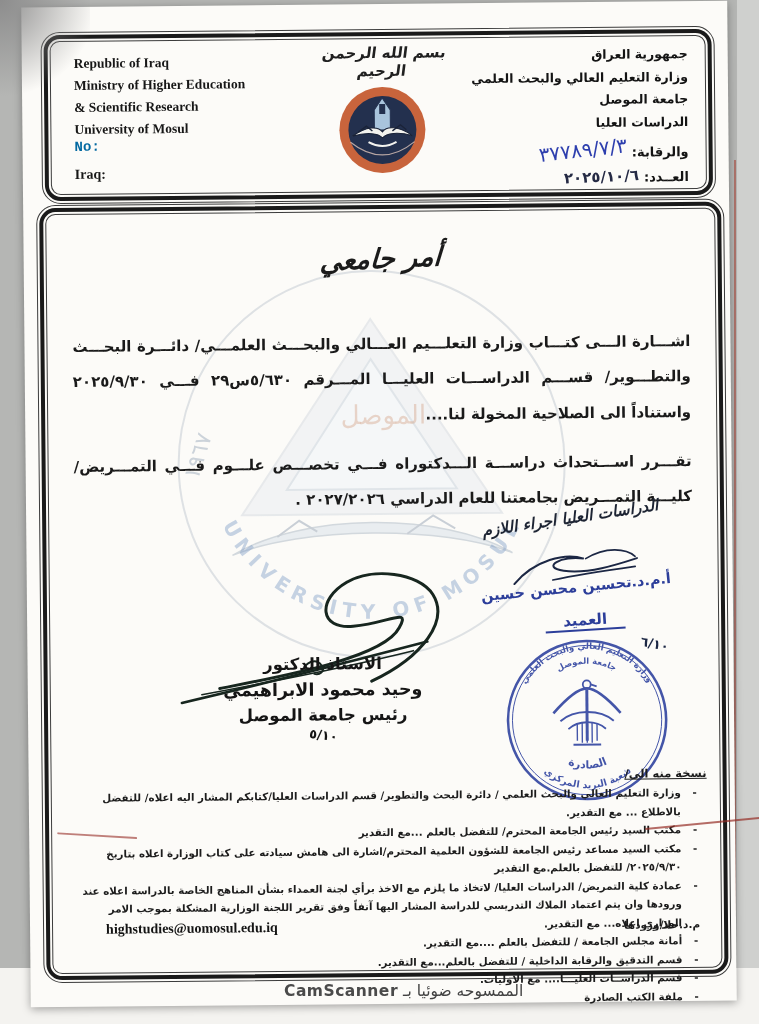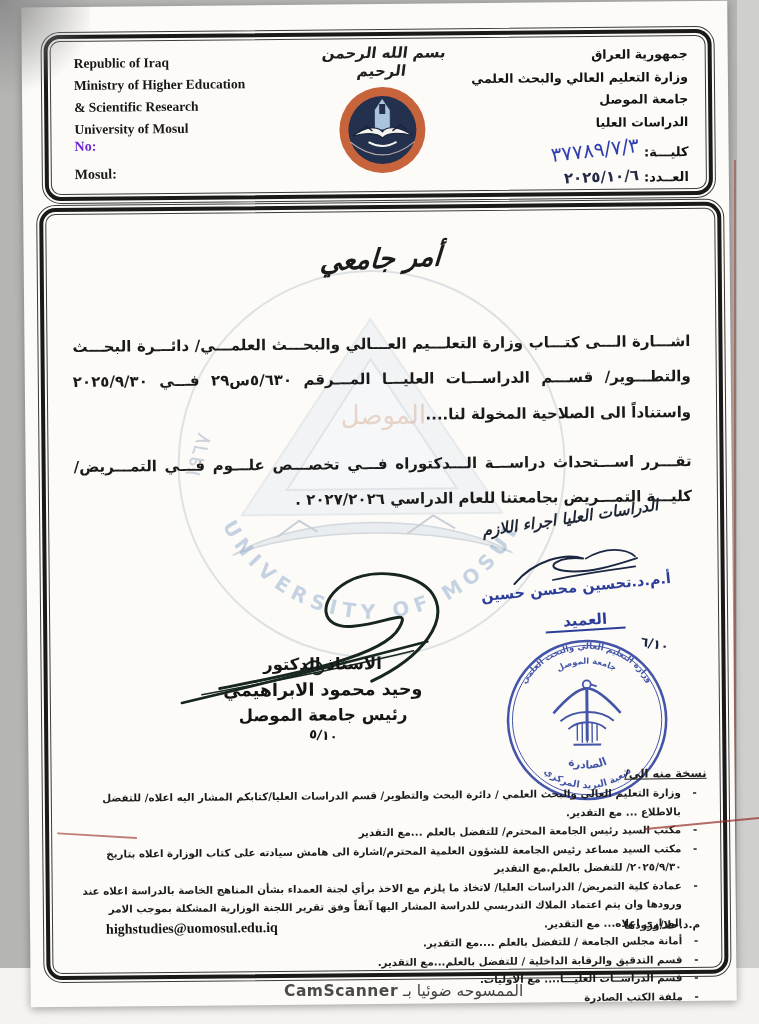--- a/index.html
+++ b/index.html
@@ -26,21 +26,21 @@
   }
   .docbox::before{
     content:"";position:absolute;inset:2px;border:1.5px solid #3c3c3c;border-radius:10px;pointer-events:none;
   }
   .header-box{left:22px;top:28px;width:660px;height:158px;}
   .body-box{left:16px;top:201px;width:674px;height:764px;}
 
   
   .en-block{position:absolute;left:26px;top:14px;font-family:"Liberation Serif","DejaVu Serif",serif;
     font-weight:700;font-size:13.5px;line-height:1.62;color:#171717;}
-  .no-label{position:absolute;left:26px;top:100px;font-family:Liberation Serif, serif;font-weight:700;font-size:14px;color:#6d28d9;text-align:right;}
+  .no-label{position:absolute;left:26px;top:100px;font-family:Liberation Mono, monospace;font-weight:700;font-size:14px;color:#0369a1;text-align:right;}
   .date-label-en{position:absolute;left:26px;top:128px;font-family:"Liberation Serif",serif;font-weight:700;font-size:14px;color:#171717;}
   .basmala{position:absolute;left:250px;top:8px;width:170px;text-align:center;direction:rtl;
     font-size:15px;font-weight:700;color:#202020;transform:skewX(-8deg);}
   .logo{position:absolute;left:290px;top:50px;width:88px;height:88px;}
   .ar-head{position:absolute;right:20px;top:10px;direction:rtl;text-align:right;
     font-size:12.5px;font-weight:700;color:#141414;line-height:1.8;}
   .num-line,.date-line{position:absolute;right:20px;direction:rtl;font-size:13px;font-weight:700;color:#141414;}
   .num-line{top:104px;}
   .date-line{top:134px;}
   .hand-number{display:inline-block;color:#2e3fae;font-size:20px;letter-spacing:3px;
@@ -108,21 +108,21 @@
 <div class="page">
 
   <div class="docbox header-box">
     <div class="en-block">
       <div>Republic of Iraq</div>
       <div>Ministry of Higher Education</div>
       <div>&amp; Scientific Research</div>
       <div>University of Mosul</div>
     </div>
     <div class="no-label">No:</div>
-    <div class="date-label-en">Mosul:</div>
+    <div class="date-label-en">Iraq:</div>
 
     <div class="basmala">بسم الله الرحمن الرحيم</div>
 
     <svg class="logo" viewBox="0 0 88 88">
       <circle cx="44" cy="44" r="43" fill="#c8643c"></circle>
       <circle cx="44" cy="44" r="34" fill="#23304e"></circle>
       <path d="M44 12 L52 24 L52 44 L36 44 L36 24 Z" fill="#a9c4dc" stroke="#23304e" stroke-width="1"></path>
       <rect x="41" y="18" width="6" height="10" fill="#23304e"></rect>
       <path d="M14 50 C28 40 40 40 44 46 C48 40 60 40 74 50 C60 46 48 47 44 52 C40 47 28 46 14 50 Z" fill="#f3f3ef" stroke="#1a2338" stroke-width="1"></path>
       <path d="M20 46 l8,-6 6,5 M54 45 l8,-6 6,5" stroke="#1a2338" stroke-width="1.4" fill="none"></path>
@@ -130,21 +130,21 @@
       <path d="M12 56 q32 26 64 0" stroke="#f7d9c8" stroke-width="1.2" fill="none" opacity=".7"></path>
     </svg>
 
     <div class="ar-head">
       <div>جمهورية العراق</div>
       <div>وزارة التعليم العالي والبحث العلمي</div>
       <div>جامعة الموصل</div>
       <div>الدراسات العليا</div>
     </div>
     <div class="num-line">
-      <span>كليـــة:</span>
+      <span>والرقابة:</span>
       <span class="hand-number">٣٧٧٨٩/٧/٣</span>
     </div>
     <div class="date-line">
       <span>العــدد:</span>
       <span class="hand-date">٢٠٢٥/١٠/٦</span>
     </div>
   </div>
 
   <div class="docbox body-box">
 

